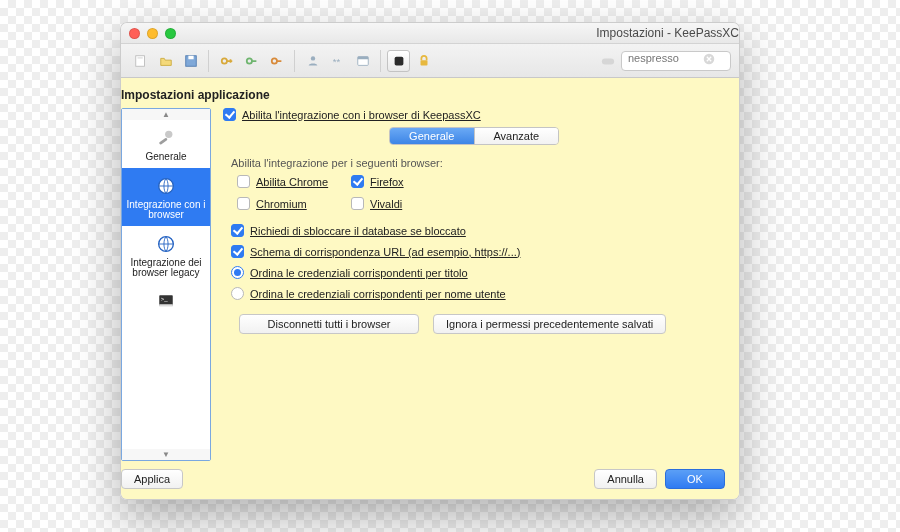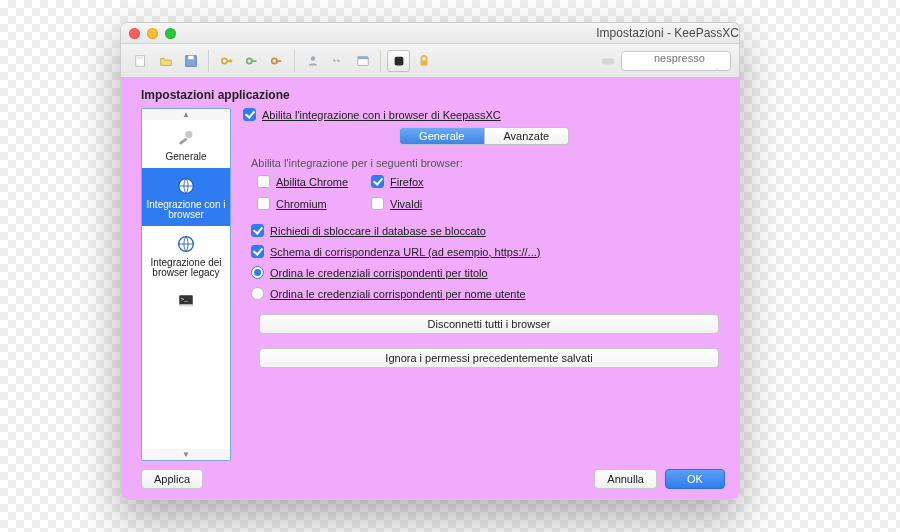--- a/index.html
+++ b/index.html
@@ -62,36 +62,35 @@
     color:#777;
   }
   .tbtn.active {
     background: linear-gradient(#fff,#e9e9e9);
     border: 1px solid #c3c3c3;
     color:#333;
   }
   .tsep { width:1px; height:22px; background:#d0d0d0; margin:0 4px;}
   .tool-spacer { flex:1; }
   .search-wrap {
-    display:flex; align-items:flex-end;
+    display:flex; align-items:flex-start;
     background:#fff; border:1px solid #c9c9c9; border-radius:4px;
     height:20px; padding:0 6px; color:#bbb; gap:4px;
     min-width:110px;
-    flex-direction:column;
   }
   .search-wrap input {
     border:none; outline:none; font-size:11px;
     width:70px; color:#aaa; background:transparent;
   }
   .mini-icon { width:14px; height:14px; }
   
   .body {
     flex:1; display:flex; flex-direction:column;
-    padding: 10px 14px 10px 20px;
-    background: #f0abfc;
+    padding: 10px 14px 10px 0;
+    background: #fef9c3;
   }
   .section-title { font-size:12px; font-weight:700; color:#222; margin-bottom:6px; }
   .main-row { flex:1; display:flex; gap:12px; min-height:0;}
   
   .sidebar {
     width: 90px;
     border: 1.5px solid #7aa8e0;
     border-radius: 2px;
     background: #fff;
     display:flex; flex-direction:column;
@@ -171,21 +170,21 @@
   .group-container {
     border:0; padding:0 6px;
   }
   .group-label { color:#555; margin:2px 0 6px 2px; }
   .browser-grid {
     display:grid; grid-template-columns: 110px 110px;
     row-gap:5px; column-gap:4px;
     margin: 0 0 10px 8px;
   }
   .opts { margin: 2px 0 10px 2px; display:flex; flex-direction:column; gap:4px;}
-  .btn-row { display:flex; gap:14px; margin: 4px 0 0 10px; flex-direction: column;}
+  .btn-row { display:flex; gap:14px; margin: 4px 0 0 10px;}
   .macbtn {
     min-width: 180px; height: 20px;
     border:1px solid #c7c7c7; border-radius:4px;
     background:linear-gradient(#fff,#f1f1f1);
     font-size:11px; color:#222;
     display:flex; align-items:center; justify-content:center;
     padding:0 12px;
   }
   .macbtn.wide { min-width:200px;}
   .macbtn.primary {

